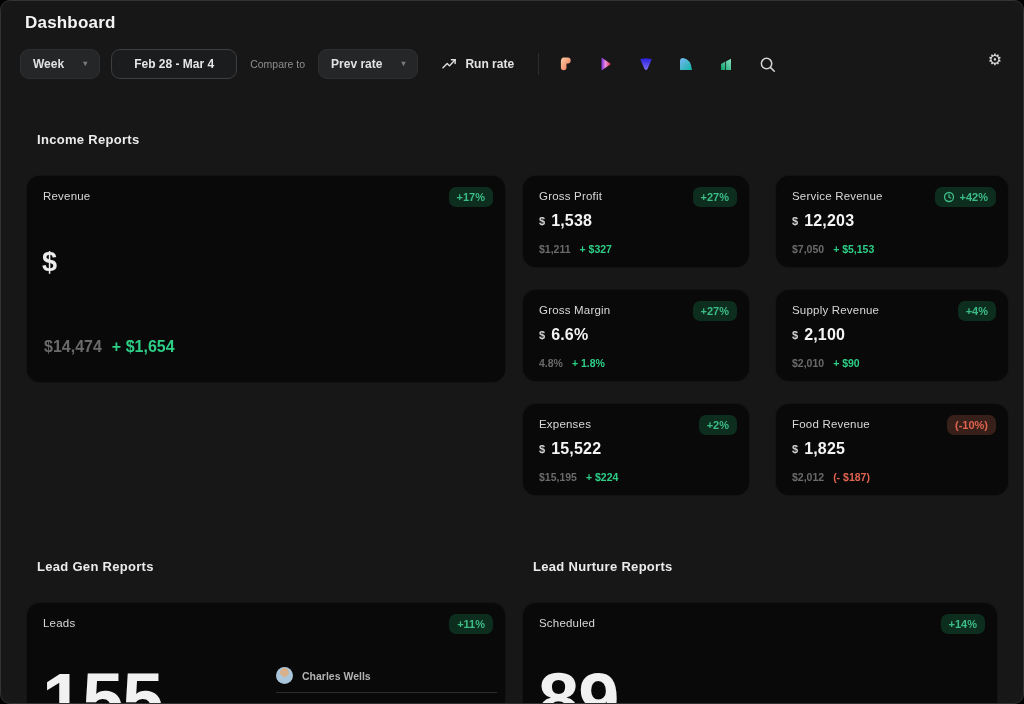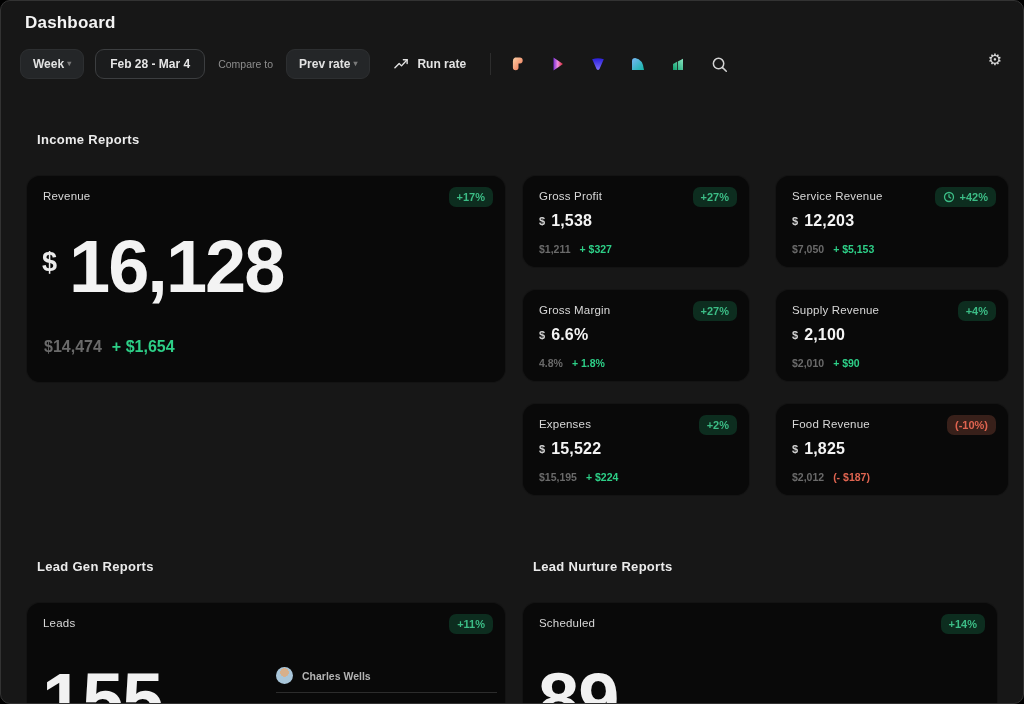--- a/index.html
+++ b/index.html
@@ -5,25 +5,25 @@
   html,body{margin:0;padding:0;background:#000;}
   *{box-sizing:border-box;}
   .window{
     position:relative;width:1024px;height:704px;background:#171717;
     border:1px solid #333;border-radius:10px;overflow:hidden;
     font-family:"Liberation Sans",sans-serif;-webkit-font-smoothing:antialiased;
   }
   .page-title{position:absolute;left:24px;top:12px;font-size:17px;font-weight:700;color:#f4f4f4;letter-spacing:.2px;}
   
   .toolbar{position:absolute;left:19px;top:48px;height:30px;display:flex;align-items:center;}
-  .pill{height:30px;display:flex;align-items:center;gap:3px;background:#242628;border:1px solid #2d2f31;
+  .pill{height:30px;display:flex;align-items:center;gap:19px;background:#242628;border:1px solid #2d2f31;
         border-radius:9px;padding:0 12px;font-size:12px;font-weight:600;color:#e2e2e2;cursor:pointer;}
   .chev{font-size:8px;color:#7a7a7a;line-height:1;}
   .date-btn{height:30px;display:flex;align-items:center;margin-left:11px;background:#1b1c1d;border:1px solid #3c3e40;
-        border-radius:9px;padding:0 14px;font-size:12px;font-weight:600;color:#e6e6e6;cursor:pointer;}
+        border-radius:9px;padding:0 22px;font-size:12px;font-weight:600;color:#e6e6e6;cursor:pointer;}
   .compare-label{margin:0 13px;font-size:10.5px;color:#8d8d8d;}
   .runrate{display:flex;align-items:center;gap:8px;margin-left:24px;font-size:12px;font-weight:700;color:#e3e3e3;cursor:pointer;}
   .tdivider{width:1px;height:22px;background:#2d2d2d;margin:0 19px 0 24px;}
   .appicons{display:flex;align-items:center;gap:24px;}
   .appicon{width:16px;height:16px;display:block;cursor:pointer;}
   .searchbtn{margin-left:25px;width:17px;height:17px;cursor:pointer;}
   .gear-btn{position:absolute;right:21px;top:51px;font-size:16px;color:#d8d8d8;cursor:pointer;line-height:1;}
   
   .section-heading{position:absolute;font-size:13px;font-weight:700;color:#ebebeb;letter-spacing:.3px;}
   .h-income{left:36px;top:131px;}
@@ -148,21 +148,20 @@
   </div>
   <div class="gear-btn">⚙</div>
 
   <div class="section-heading h-income">Income Reports</div>
 
   <div class="card revenue-card">
     <span class="card-label">Revenue</span>
     <span class="badge">+17%</span>
     <div class="rev-value">
       <span class="rev-cur">$</span>
-      <span class="rev-val">16,128</span>
     </div>
     <div class="rev-cmp">
       <span class="prev">$14,474</span>
       <span class="delta">+ $1,654</span>
     </div>
   </div>
 
   <div class="metric-grid">
 
     <div class="card">

